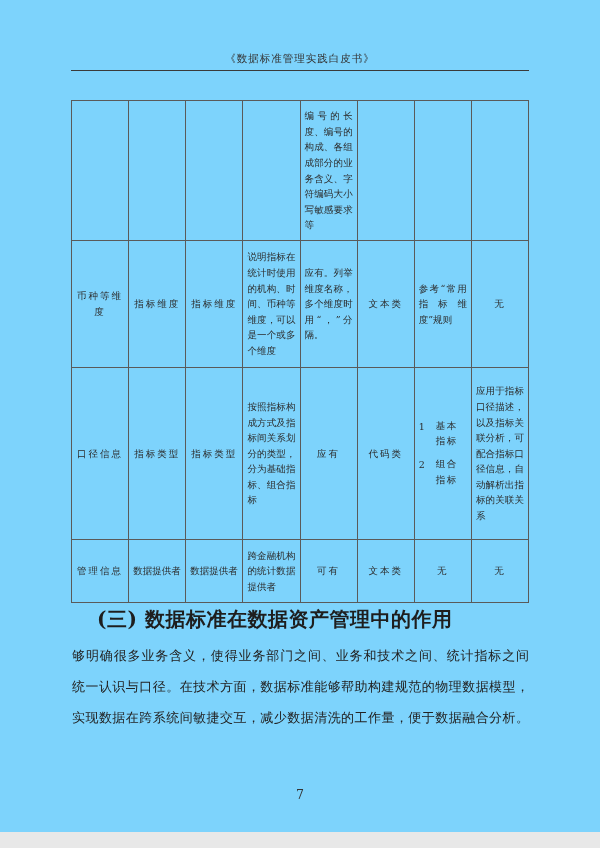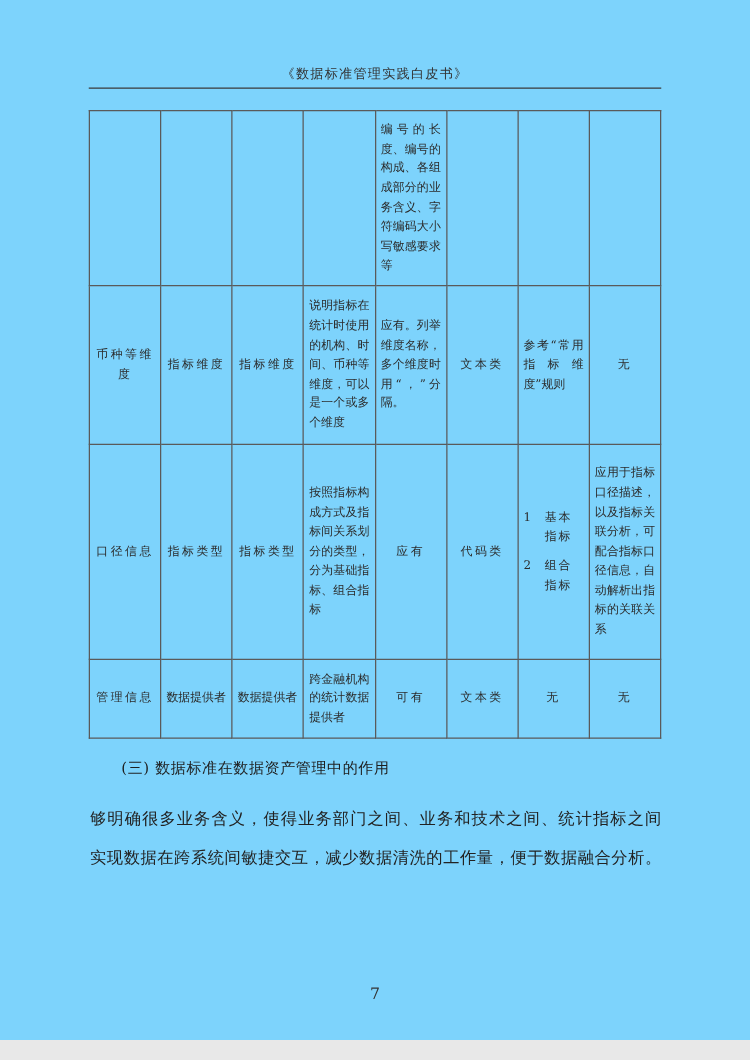--- a/index.html
+++ b/index.html
@@ -14,43 +14,43 @@
   }
   .doc-header-title{
     position:absolute;top:52px;left:0;width:600px;
     text-align:center;font-size:10.5px;letter-spacing:1px;color:#333;
   }
   .doc-header-rule{
     position:absolute;top:70px;left:71px;width:458px;
     border-top:1.5px solid #3a3a3a;height:0;
   }
   table.data-table{
-    position:absolute;top:88px;left:71px;width:458px;
+    position:absolute;top:100px;left:71px;width:458px;
     border-collapse:collapse;table-layout:fixed;
   }
   table.data-table td{
     border:1px solid #5a5a5a;
     padding:2px 4px;
     vertical-align:middle;
     font-size:9.5px;
     line-height:15.6px;
     color:#2b2b2b;
     overflow:hidden;
     word-break:break-all;
   }
   td.lbl{text-align:center;letter-spacing:2px;}
   td.just{text-align:justify;text-justify:inter-character;text-align-last:left;}
   .code-list{display:flex;flex-direction:column;gap:7px;}
   .code-item{display:flex;gap:7px;align-items:flex-start;}
   .code-num{flex:0 0 10px;}
-  .code-label{width:26px;letter-spacing:1.5px;line-height:15.6px;}
+  .code-label{width:26px;letter-spacing:1.5px;line-height:15.6px;font-family:Liberation Serif, serif;}
   .section-heading{
     position:absolute;top:606px;left:72px;width:456px;
     box-sizing:border-box;padding-left:25px;
-    font-size:12px;font-weight:normal;color:#1e1e1e;
+    font-size:20px;font-weight:bold;color:#1e1e1e;
     letter-spacing:0.5px;
   }
   .body-paragraph{
     position:absolute;top:640px;left:72px;width:457px;
     font-size:13px;line-height:31px;color:#222;
   }
   .para-line{text-align:justify;text-align-last:justify;text-justify:inter-character;}
   .para-line.first{text-indent:26px;}
   .page-number{
     position:absolute;top:787px;left:0;width:600px;
@@ -128,18 +128,19 @@
         <td class="lbl">无</td>
         <td class="lbl">无</td>
       </tr>
     </tbody>
   </table>
 
   <div class="section-heading">(三) 数据标准在数据资产管理中的作用</div>
 
   <div class="body-paragraph">
     <div class="para-line">够明确很多业务含义，使得业务部门之间、业务和技术之间、统计指标之间</div>
+    <div class="para-line">统一认识与口径。在技术方面，数据标准能够帮助构建规范的物理数据模型，</div>
     <div class="para-line">实现数据在跨系统间敏捷交互，减少数据清洗的工作量，便于数据融合分析。</div>
   </div>
 
   <div class="page-number">7</div>
 
 </div>
 
 </body></html>

